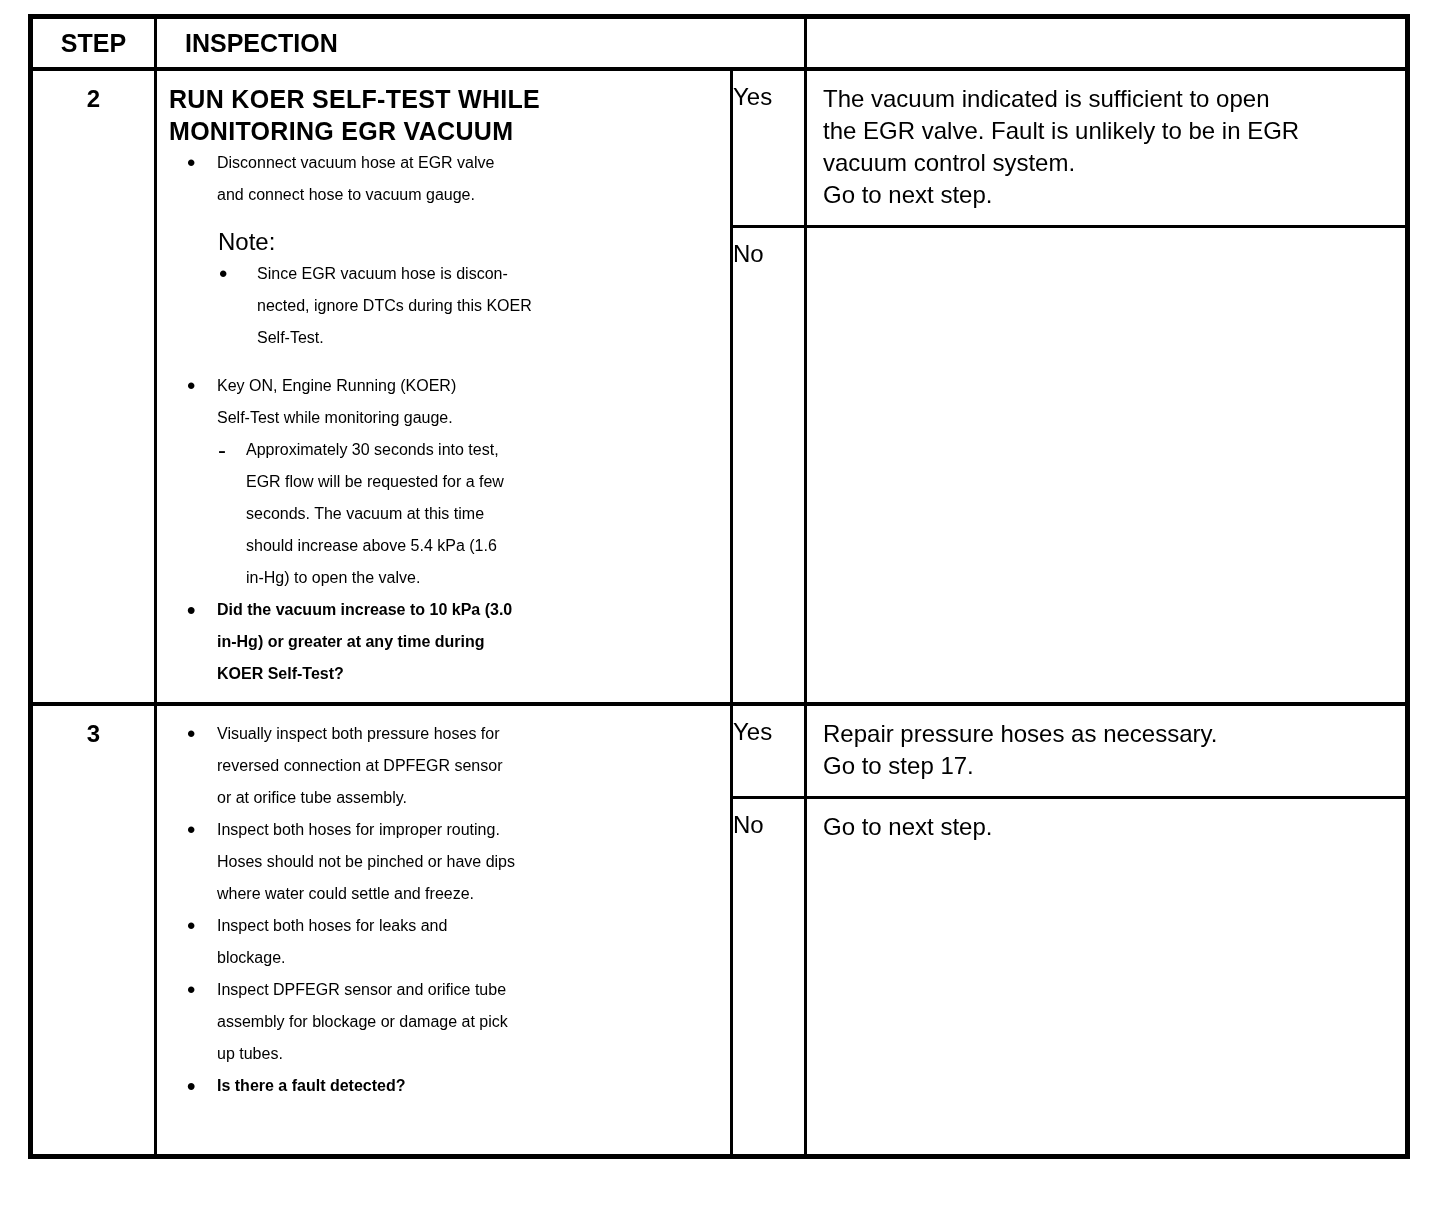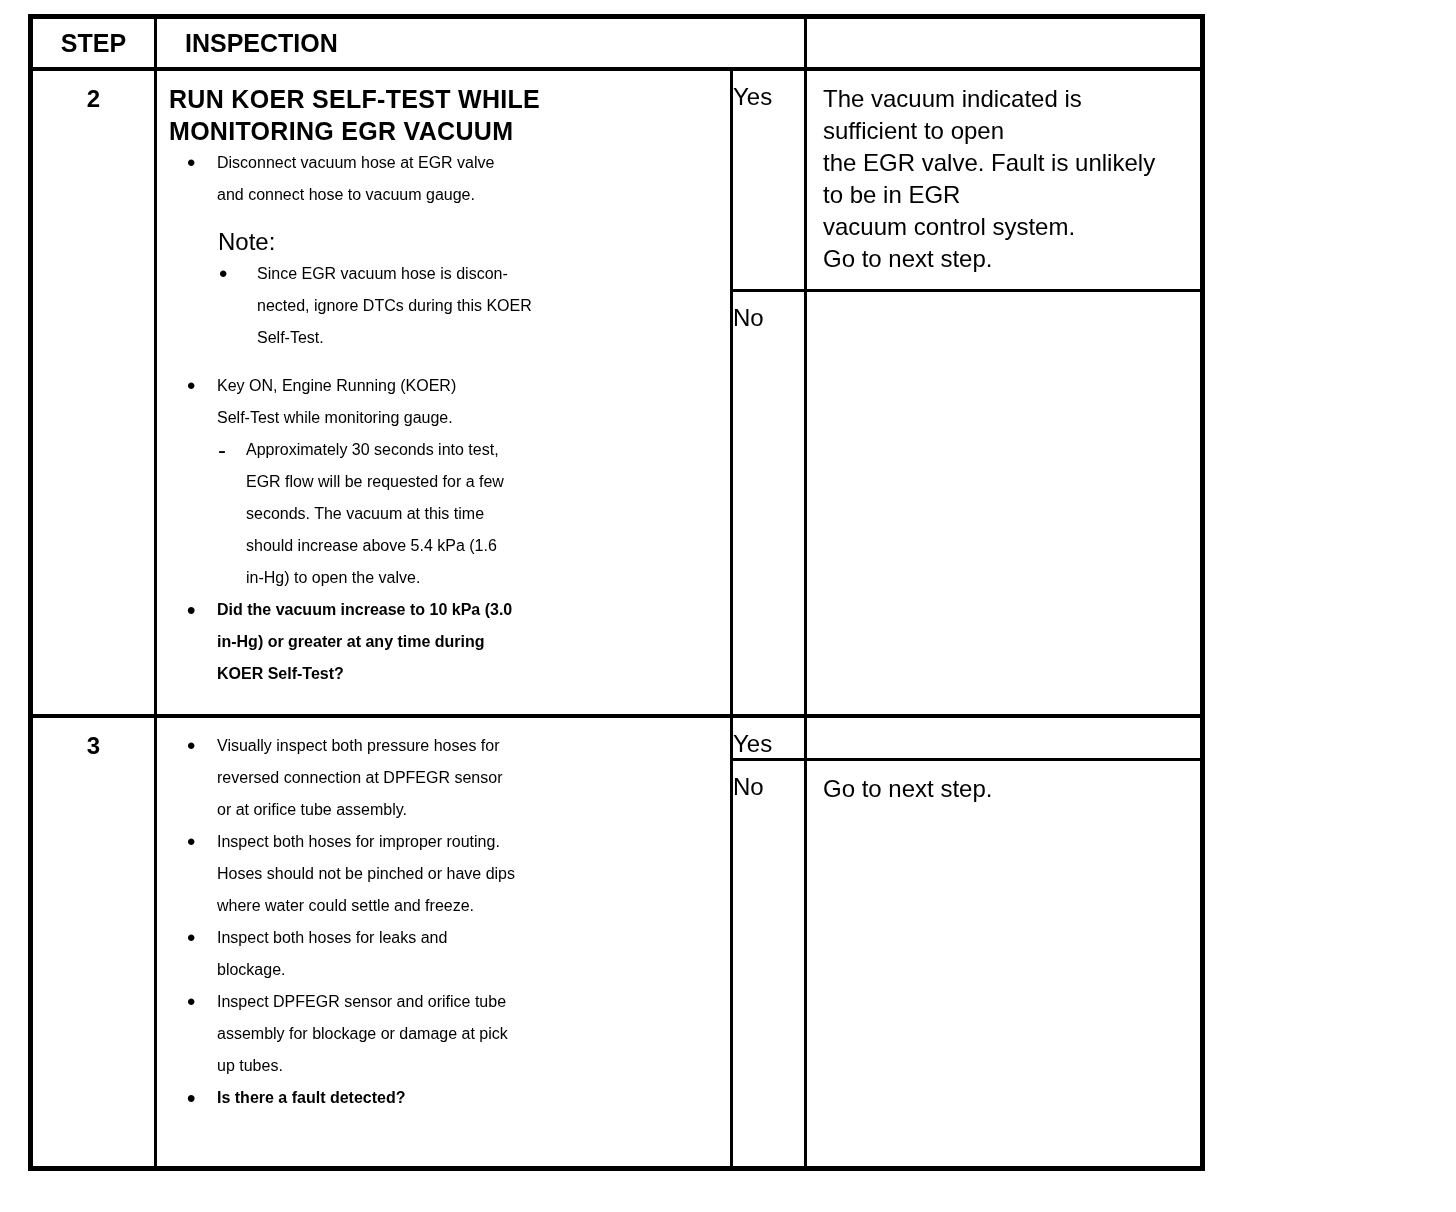--- a/index.html
+++ b/index.html
@@ -12,21 +12,21 @@
     position: relative;
     width: 1456px;
     height: 1212px;
     background: #ffffff;
     overflow: hidden;
   }
   .doc-table {
     position: absolute;
     left: 28px;
     top: 14px;
-    width: 1177px;
+    width: 1382px;
     border: 5px solid #000;
     background: #fff;
   }
   
   .header-row {
     display: flex;
     border-bottom: 4px solid #000;
     height: 52px;
     align-items: stretch;
   }
@@ -63,21 +63,21 @@
     flex: 0 0 124px;
     border-right: 3px solid #000;
     text-align: center;
     padding-top: 14px;
     font-size: 24px;
     font-weight: bold;
   }
   .inspection-cell {
     flex: 0 0 576px;
     border-right: 3px solid #000;
-    padding: 12px 14px 24px 12px;
+    padding: 12px 14px 12px 12px;
     font-size: 24px;
     line-height: 32px;
   }
   .insp-title {
     font-weight: bold;
     font-size: 25px;
     line-height: 32px;
     white-space: pre-line;
     letter-spacing: 0.3px;
   }
@@ -233,20 +233,22 @@
 
         <div class="bullet q">
           <span class="marker">•</span>
           <div class="btext">Is there a fault detected?</div>
         </div>
       </div>
 
       <div class="yn-action">
         <div class="yn-section yes-section">
           <div class="yn-label">Yes</div>
+          <div class="action-text">Repair pressure hoses as necessary.
+Go to step 17.</div>
         </div>
         <div class="yn-section no-section">
           <div class="yn-label">No</div>
           <div class="action-text">Go to next step.</div>
         </div>
       </div>
     </div>
 
   </div>
 </div>

